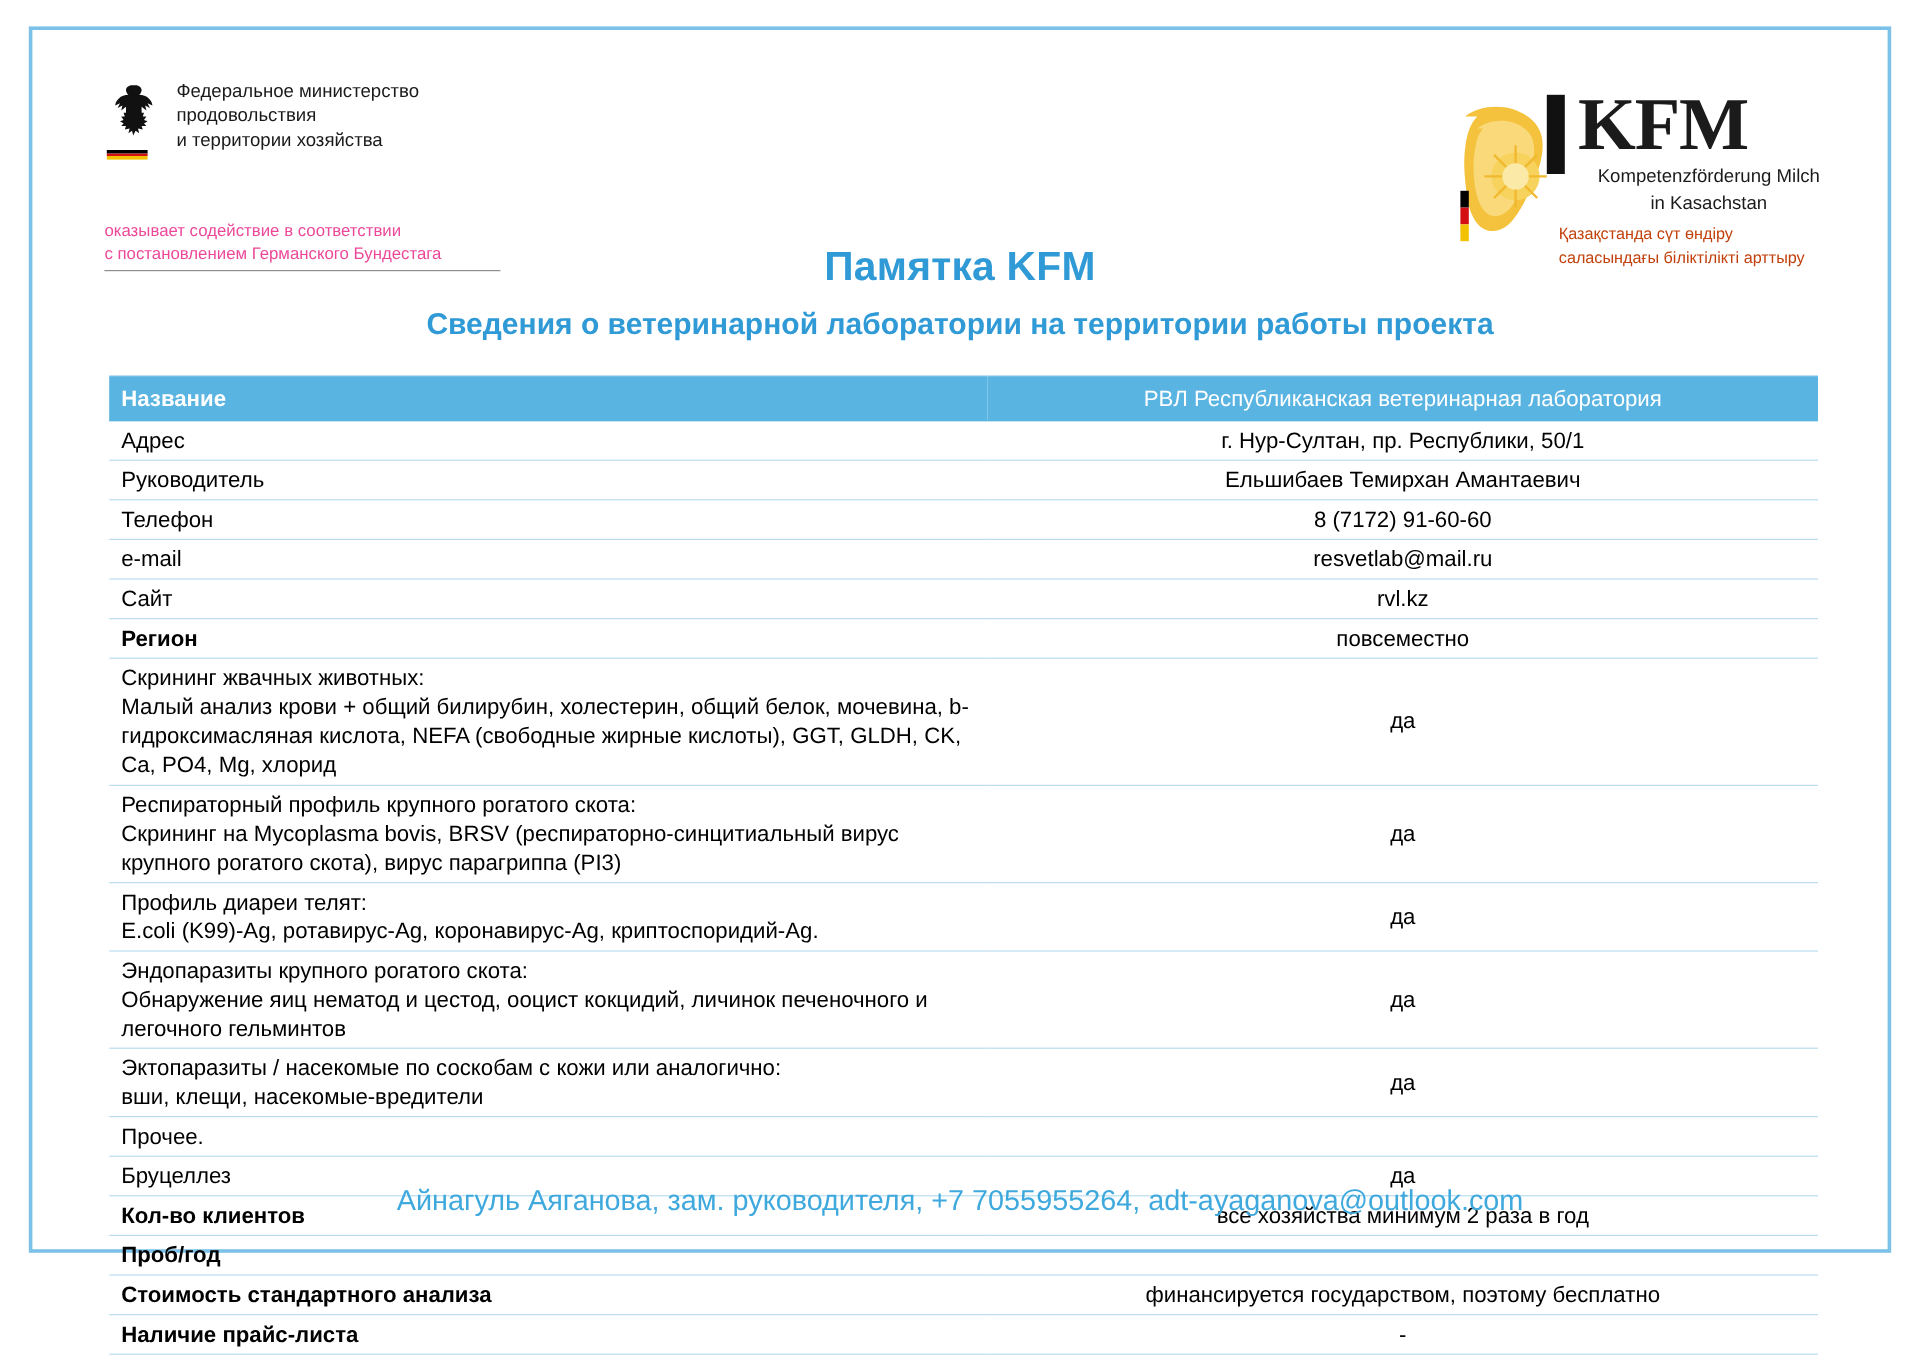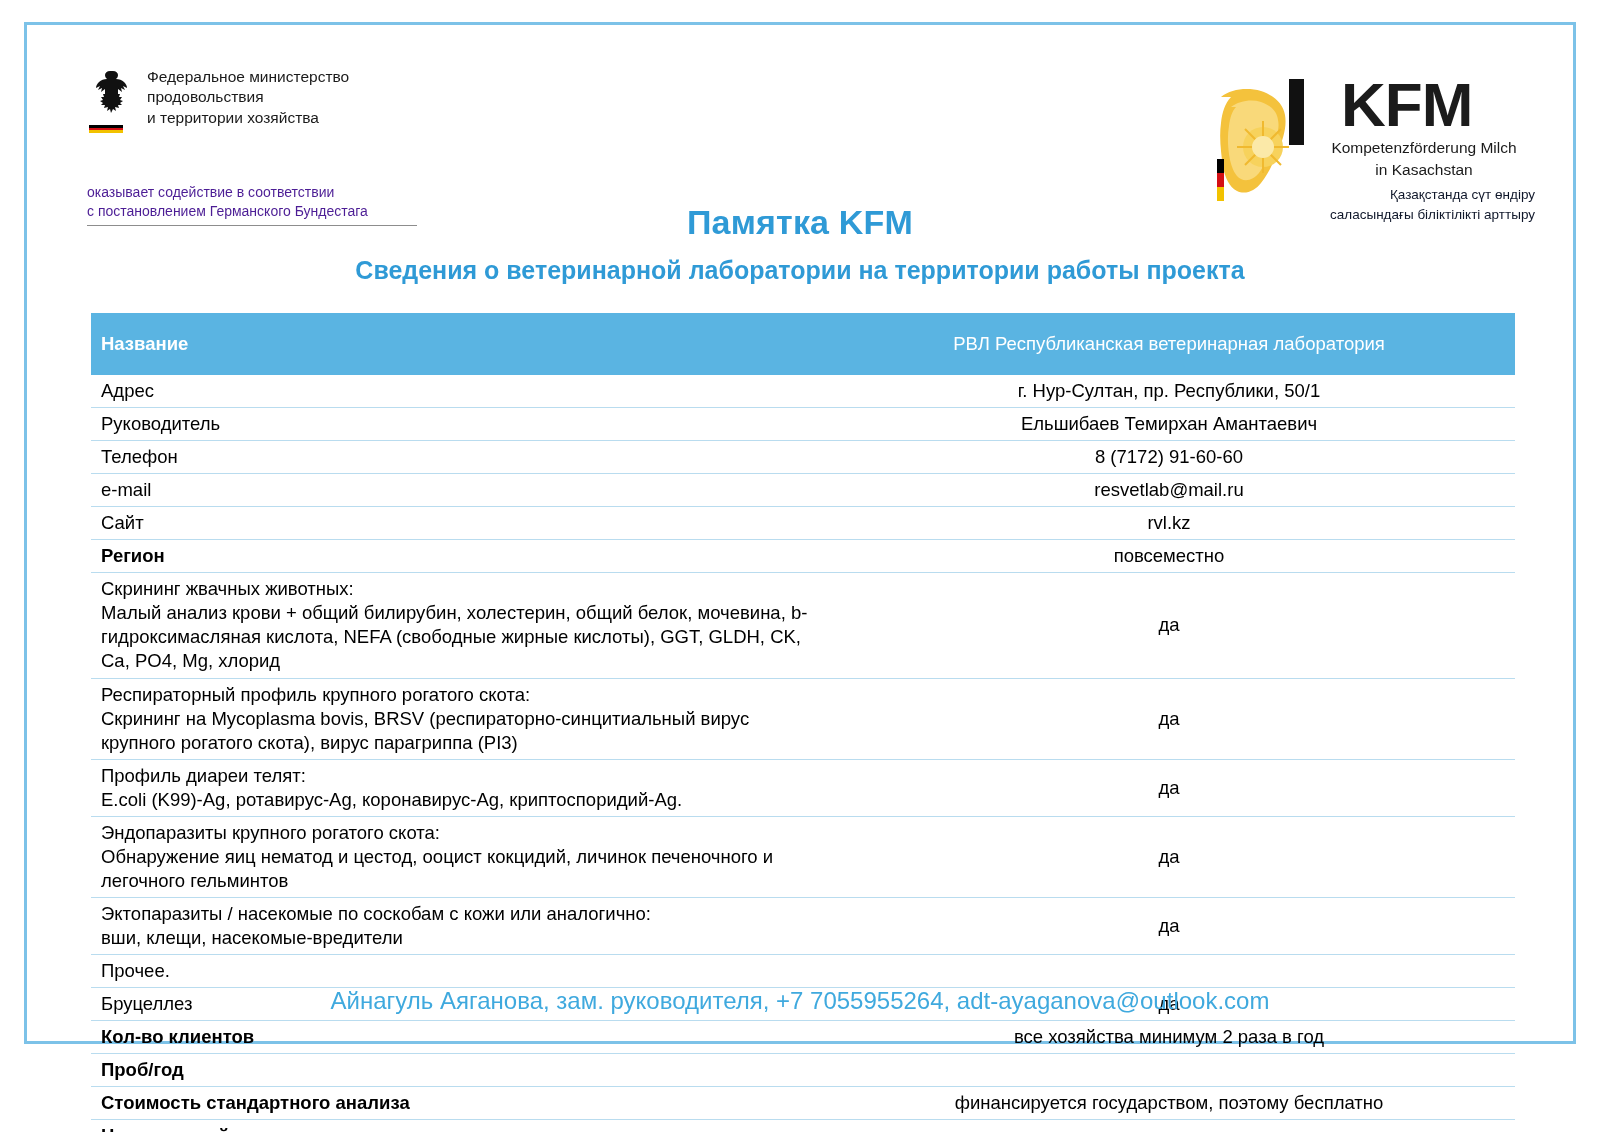--- a/index.html
+++ b/index.html
@@ -67,21 +67,21 @@
     font-size: 15.5px;
     line-height: 1.32;
     color: #1a1a1a;
   }
   .subsidy {
     position: absolute;
     left: 60px;
     top: 158px;
     font-size: 14px;
     line-height: 1.35;
-    color: #4c1d95;
+    color: #ec4899;
   }
   .rule {
     position: absolute;
     left: 60px;
     top: 200px;
     width: 330px;
     height: 1px;
     background: #8d8d8d;
   }
 
@@ -109,41 +109,40 @@
     background: #111;
   }
   .kfm-logo .kfm-word {
     position: absolute;
     left: 112px;
     top: -2px;
     font-size: 62px;
     font-weight: bold;
     letter-spacing: -1px;
     color: #1b1b1b;
-    font-family: Liberation Sans, sans-serif;
-    margin-left: 26px;
+    font-family: Liberation Serif, serif;
   }
   .kfm-logo .l1, .kfm-logo .l2 {
     position: absolute;
     left: 112px;
     width: 218px;
     text-align: center;
     font-size: 15.5px;
     color: #1b1b1b;
     line-height: 1.22;
   }
   .kfm-logo .l1 { top: 68px; }
   .kfm-logo .l2 { top: 90px; }
   .kfm-logo .l3, .kfm-logo .l4 {
     position: absolute;
     left: 96px;
     width: 236px;
-    text-align: right;
+    text-align: left;
     font-size: 13.5px;
-    color: #0f172a;
+    color: #c2410c;
     line-height: 1.25;
   }
   .kfm-logo .l3 { top: 116px; }
   .kfm-logo .l4 { top: 136px; }
 
   .titles {
     position: absolute;
     left: 0;
     top: 178px;
     width: 100%;
@@ -181,21 +180,21 @@
     padding: 4px 10px;
     vertical-align: middle;
     line-height: 1.3;
   }
   table.info thead th {
     background: #5ab4e2;
     color: #ffffff;
     font-weight: bold;
     border-top: 1px solid #5ab4e2;
     border-bottom: 1px solid #5ab4e2;
-    padding: 18px 10px;
+    padding: 6px 10px;
   }
   table.info thead th.left { text-align: left; }
   table.info thead th.center { text-align: center; font-weight: normal; }
 
   td.label { text-align: left; }
   td.label.bold { font-weight: bold; }
   td.value { text-align: center; }
   td.multi { line-height: 1.32; padding-top: 6px; padding-bottom: 6px; margin-top: 17px; }
 
   .footer {

